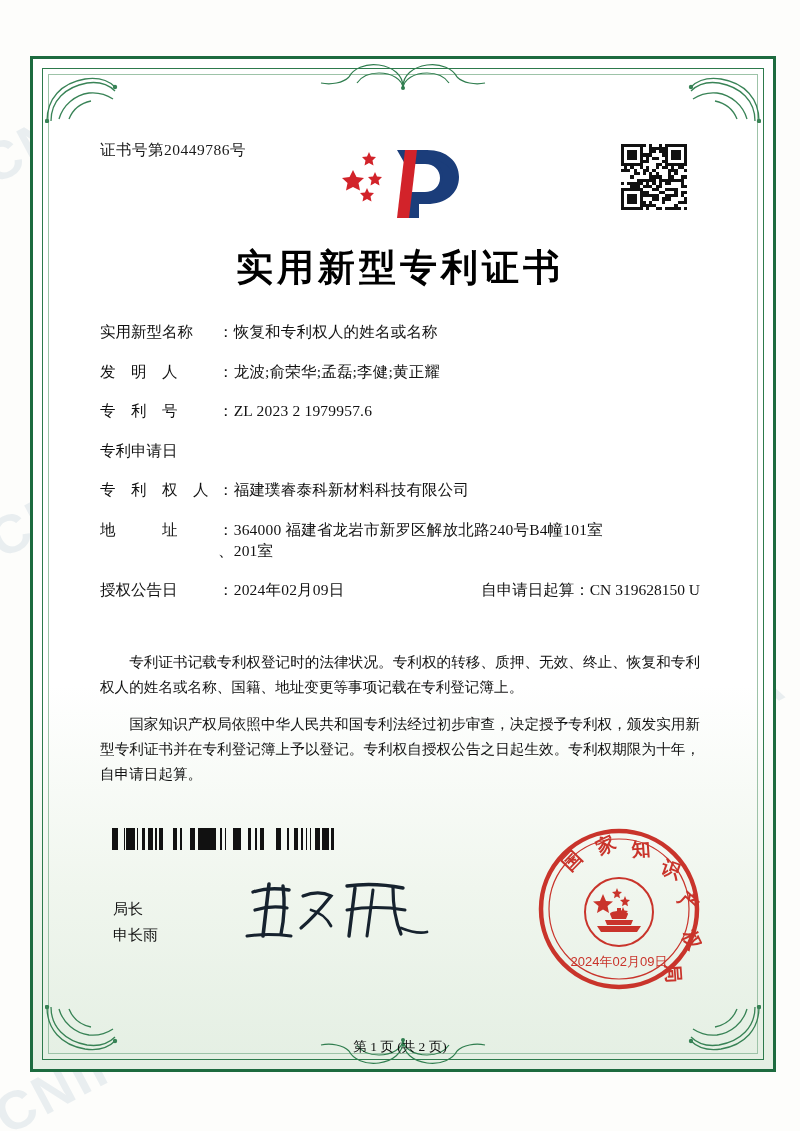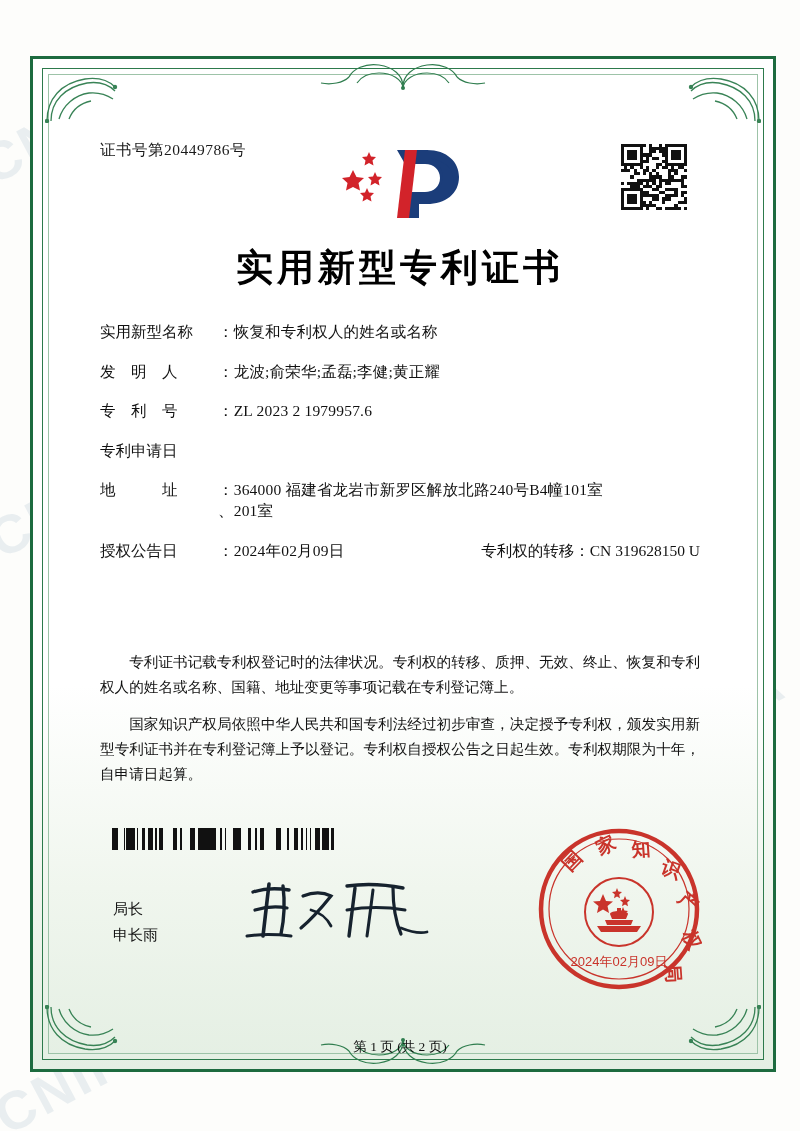--- a/index.html
+++ b/index.html
@@ -824,36 +824,42 @@
         <div class="lbl sp0">专　利　号</div>
         <div class="val">
           <span>：</span><span>ZL 2023 2 1979957.6</span>
         </div>
       </div>
 
       <div class="row">
         <div class="lbl sp0">专利申请日</div>
       </div>
 
+      <div class="row">
+        <div class="lbl sp0">专　利　权　人</div>
+        <div class="val">
+          <span>：</span><span>福建璞睿泰科新材料科技有限公司</span>
+        </div>
+      </div>
 
       <div class="row">
         <div class="lbl sp0">地　　　址</div>
         <div class="val">
           <span>：</span><span>364000 福建省龙岩市新罗区解放北路240号B4幢101室</span>
           <span class="line2">、201室</span>
         </div>
       </div>
 
       <div class="row two-col">
         <div class="lbl sp0">授权公告日</div>
         <div class="val">
           <span>：</span><span>2024年02月09日</span>
         </div>
         <div class="val2 inline-group">
-          <span class="g-lbl">专利权的转移</span>
+          <span class="g-lbl">自申请日起算</span>
             <span>：</span>
             <span>CN 319628150 U</span>
         </div>
       </div>
 
     </div>
 
     <div class="paras">
       <p>专利证书记载专利权登记时的法律状况。专利权的转移、质押、无效、终止、恢复和专利权人的姓名或名称、国籍、地址变更等事项记载在专利登记簿上。</p>
       <p>国家知识产权局依照中华人民共和国专利法经过初步审查，决定授予专利权，颁发实用新型专利证书并在专利登记簿上予以登记。专利权自授权公告之日起生效。专利权期限为十年，自申请日起算。</p>

